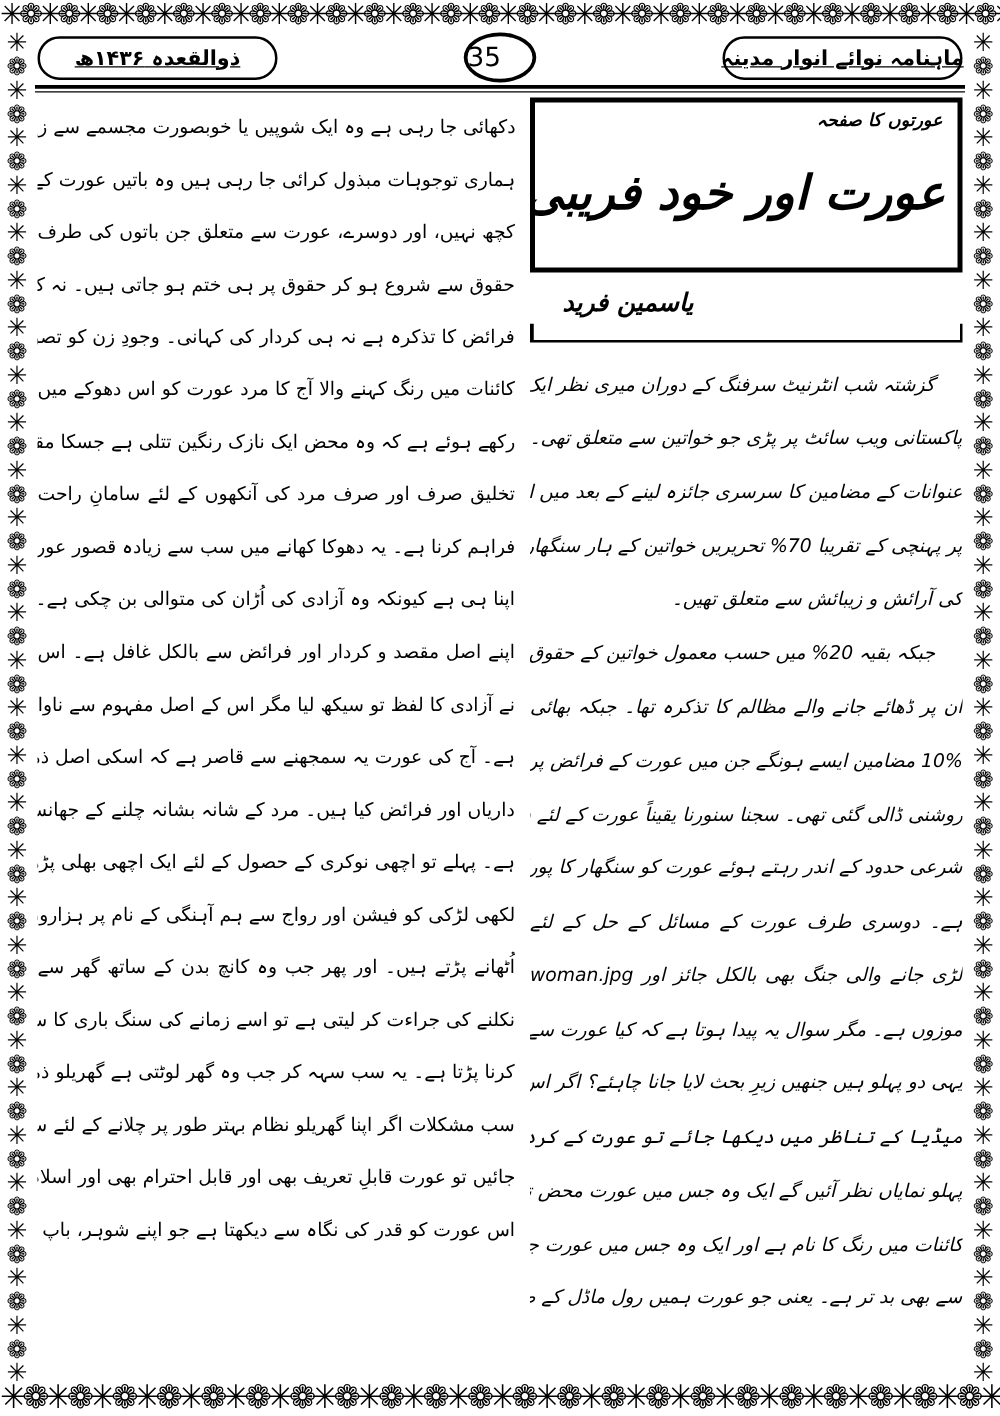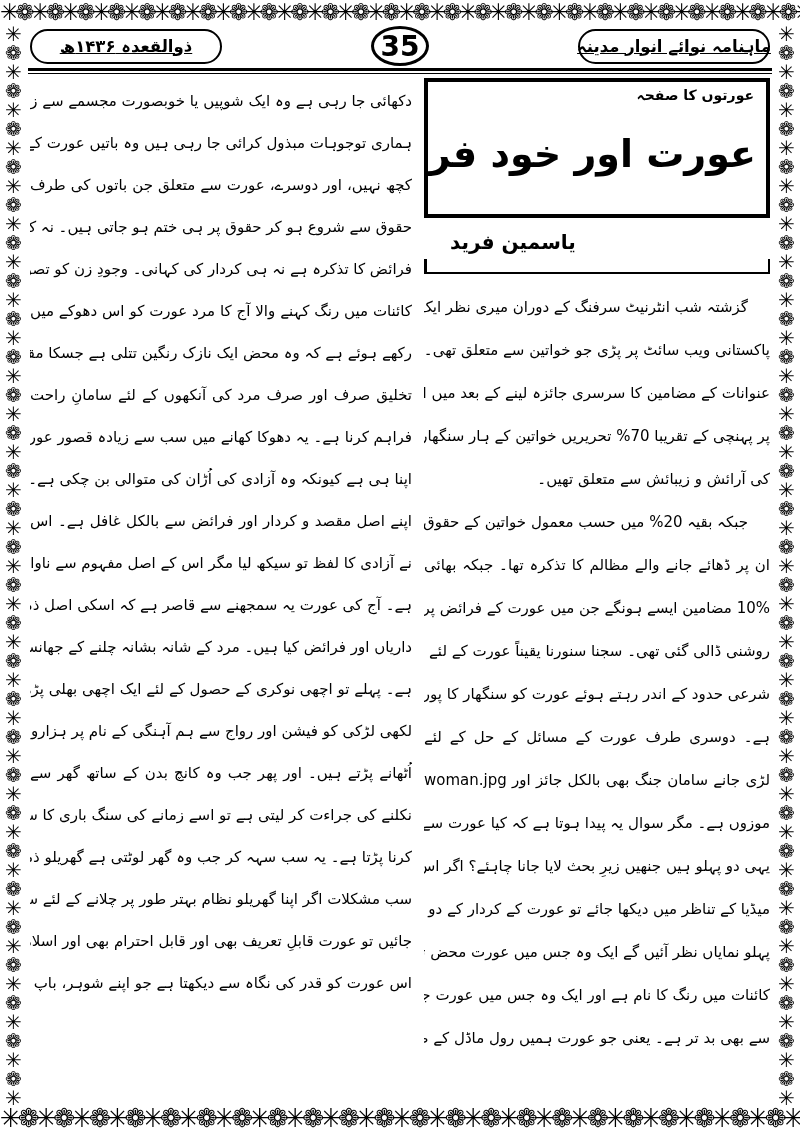--- a/index.html
+++ b/index.html
@@ -22,29 +22,29 @@
     display:flex; direction:ltr; align-items:center; justify-content:space-between;
   }
   .badge {
     height:35px; border:2.5px solid #000; border-radius:18px;
     display:flex; align-items:center; justify-content:center;
     font-weight:bold; font-size:16.5px; padding:0 12px; white-space:nowrap;
   }
   .badge-date, .badge-mag { width:192px;text-decoration:underline; }
   .page-number-oval {
     width:58px; height:40px; border:3px solid #000; border-radius:50%;
-    display:flex; align-items:center; justify-content:center;
-    font-weight:bold; font-size:28px; direction:ltr;
+    display:flex; align-items:center; 
+    font-weight:normal; font-size:21px; direction:ltr;
   }
   .double-rule {
     position:absolute; top:68px; left:28px; right:28px; height:6px;
     border-top:3px solid #000; border-bottom:1.5px solid #000;
   }
   
-  .col-right { position:absolute; top:78px; right:30px; width:346px; }
+  .col-right { position:absolute; top:78px; right:30px; width:346px;font-style:italic; }
   .col-left  { position:absolute; top:80px; left:30px;  width:382px; }
   
   .title-box {
     position:relative; height:140px; border:4px solid #000;
     padding:4px 10px; overflow:hidden;
   }
   .section-label { position:absolute; top:5px; right:12px; font-size:14px; font-weight:bold; }
   .main-title {
     margin-top:38px; text-align:center; font-size:38px; font-weight:bold;
     white-space:nowrap; line-height:1.6;
@@ -102,21 +102,21 @@
       <div class="line">پاکستانی ویب سائٹ پر پڑی جو خواتین سے متعلق تھی۔ مختلف</div>
       <div class="line">عنوانات کے مضامین کا سرسری جائزہ لینے کے بعد میں اس نتیجے</div>
       <div class="line">پر پہنچی کے تقریبا 70% تحریریں خواتین کے ہار سنگھار اور لباس</div>
       <div class="line para-end">کی آرائش و زیبائش سے متعلق تھیں۔</div>
       <div class="line indent">جبکہ بقیہ 20% میں حسب معمول خواتین کے حقوق اور</div>
       <div class="line">ان پر ڈھائے جانے والے مظالم کا تذکرہ تھا۔ جبکہ بھائی</div>
       <div class="line">10% مضامین ایسے ہونگے جن میں عورت کے فرائض پر بھی</div>
       <div class="line">روشنی ڈالی گئی تھی۔ سجنا سنورنا یقیناً عورت کے لئے ہی ہے اور</div>
       <div class="line">شرعی حدود کے اندر رہتے ہوئے عورت کو سنگھار کا پورا حق بھی</div>
       <div class="line">ہے۔ دوسری طرف عورت کے مسائل کے حل کے لئے</div>
-      <div class="line">لڑی جانے سامان جنگ بھی بالکل جائز اور woman.jpg</div>
+      <div class="line">لڑی جانے والی جنگ بھی بالکل جائز اور woman.jpg</div>
       <div class="line">موزوں ہے۔ مگر سوال یہ پیدا ہوتا ہے کہ کیا عورت سے متعلق</div>
       <div class="line">یہی دو پہلو ہیں جنھیں زیرِ بحث لایا جانا چاہئے؟ اگر اس سوال کو</div>
       <div class="line">میڈیا کے تناظر میں دیکھا جائے تو عورت کے کردار کے دو ہی</div>
       <div class="line">پہلو نمایاں نظر آئیں گے ایک وہ جس میں عورت محض تصویرِ</div>
       <div class="line">کائنات میں رنگ کا نام ہے اور ایک وہ جس میں عورت جانور</div>
       <div class="line">سے بھی بد تر ہے۔ یعنی جو عورت ہمیں رول ماڈل کے طور پر</div>
     </div>
   </div>
 
   <div class="col-left">

